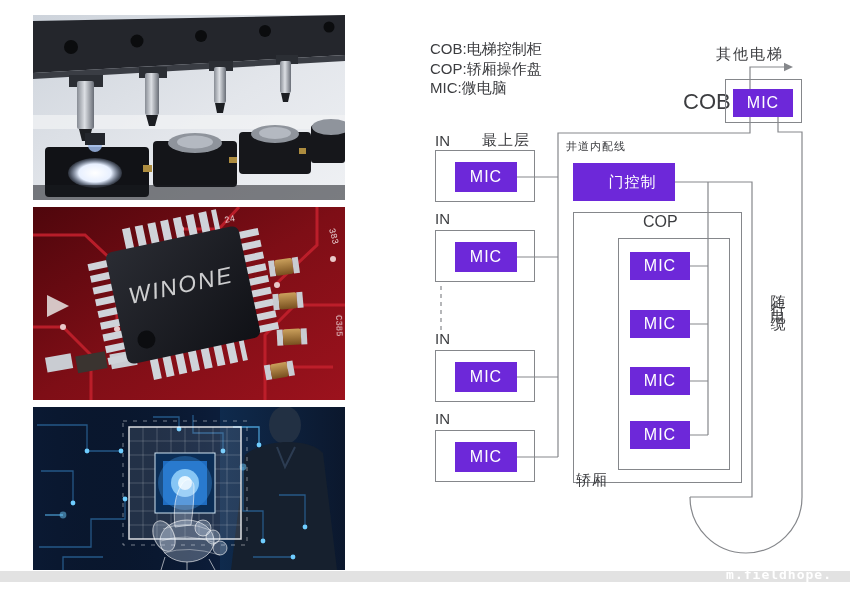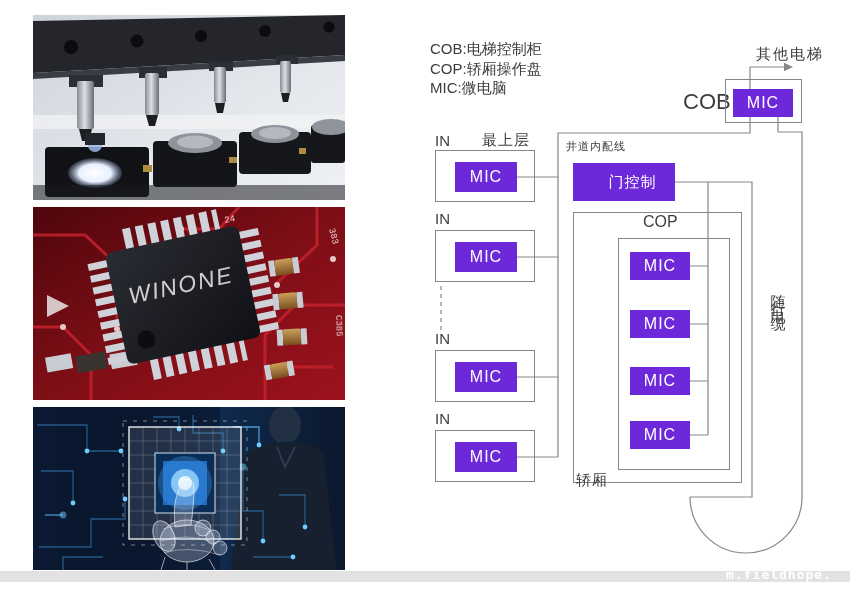--- a/index.html
+++ b/index.html
@@ -245,21 +245,21 @@
     </g>
     <polygon points="793,67 784,62.7 784,71.3" fill="#85878b"></polygon>
   </svg>
 
   <div class="layer2" style="position:absolute;left:430px;top:39px;">
     <div class="legend-line">COB:电梯控制柜</div>
     <div class="legend-line">COP:轿厢操作盘</div>
     <div class="legend-line">MIC:微电脑</div>
   </div>
 
-  <div class="lbl layer2" style="left:756px;top:45px;font-size:15px;letter-spacing:2px;">其他电梯</div>
+  <div class="lbl layer2" style="left:716px;top:45px;font-size:15px;letter-spacing:2px;">其他电梯</div>
   <div class="lbl layer2" style="left:683px;top:89px;font-size:22px;">COB</div>
   <div class="obox layer2" style="left:725px;top:79px;width:77px;height:44px;"></div>
   <div class="gbox layer2" style="left:733px;top:89px;width:60px;height:28px;">MIC</div>
 
   <div class="lbl layer2" style="left:482px;top:131px;font-size:15px;letter-spacing:1px;">最上层</div>
 
   <div class="lbl layer2" style="left:435px;top:132px;font-size:15px;">IN</div>
   <div class="obox layer2" style="left:435px;top:150px;width:100px;height:52px;"></div>
   <div class="gbox layer2" style="left:455px;top:162px;width:62px;height:30px;">MIC</div>
 

